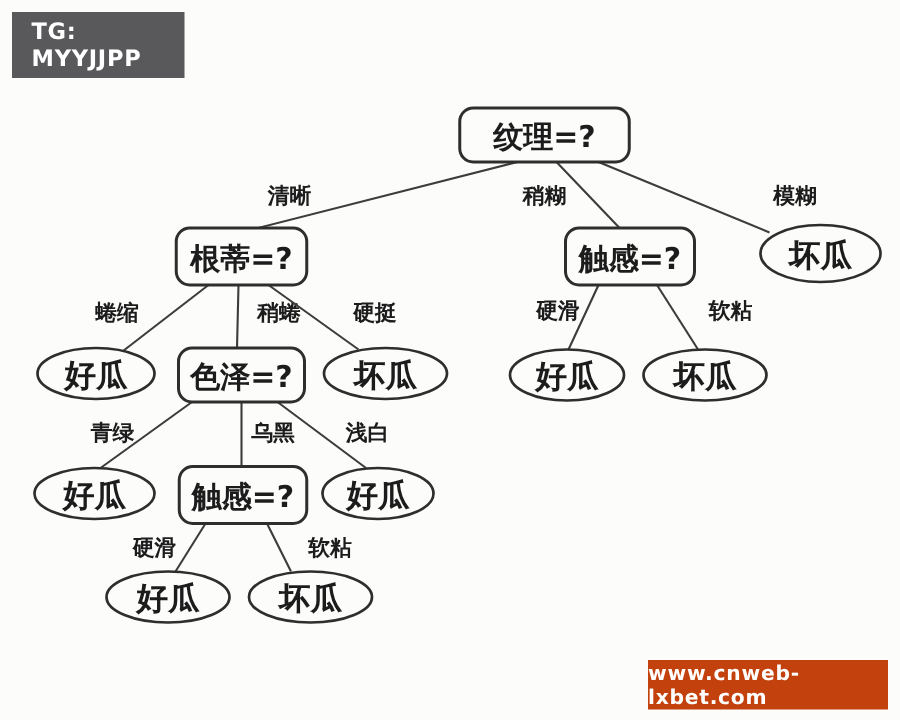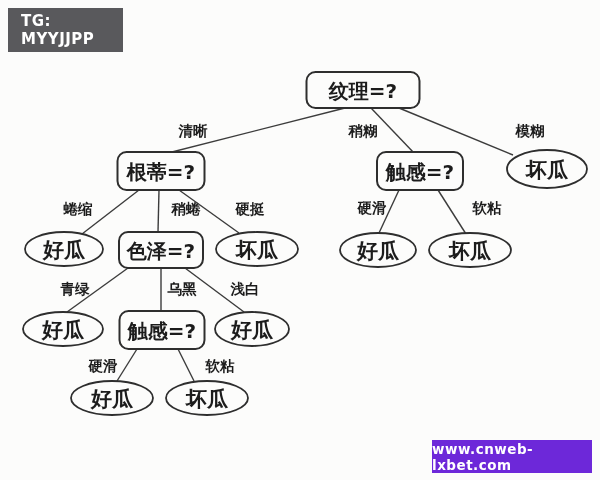--- a/index.html
+++ b/index.html
@@ -100,16 +100,16 @@
       <ellipse cx="112" cy="398" rx="41" ry="17" fill="#fcfcfb" stroke="#2e2e2e" stroke-width="1.8"></ellipse>
       <text class="node-label leaf-label" x="112" y="399" fill="#1c1c1c" dominant-baseline="central">好瓜</text>
       <ellipse cx="207" cy="398" rx="41" ry="17" fill="#fcfcfb" stroke="#2e2e2e" stroke-width="1.8"></ellipse>
       <text class="node-label leaf-label" x="207" y="399" fill="#1c1c1c" dominant-baseline="central">坏瓜</text>
     </svg>
 
   <div class="wm wm-tl" style="background: rgb(89, 89, 92); color: rgb(255, 255, 255);">
     <span>TG: MYYJJPP</span>
   </div>
 
-  <div class="wm wm-br" style="background: #6d28d9; color: rgb(255, 255, 255);">
+  <div class="wm wm-br" style="background: #c2410c; color: rgb(255, 255, 255);">
     <span>www.cnweb-lxbet.com</span>
   </div>
 </div>
 
 </body></html>

